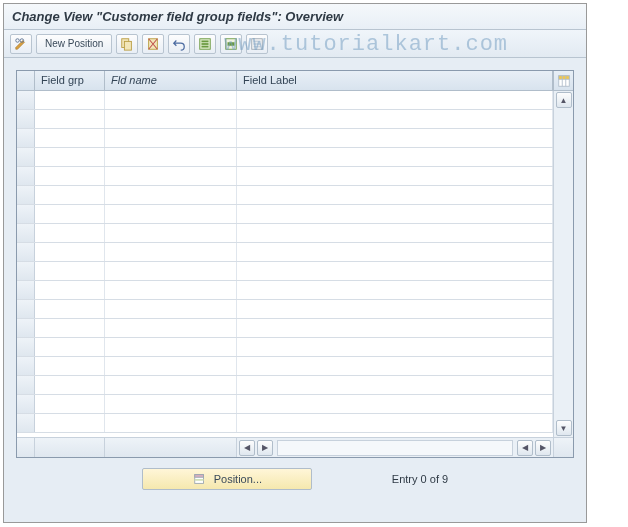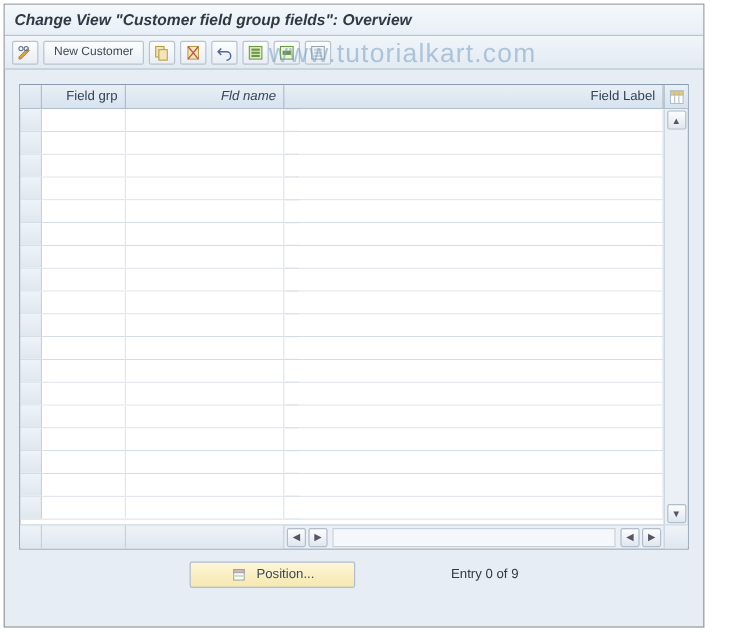--- a/index.html
+++ b/index.html
@@ -60,33 +60,32 @@
   .tbtn.text {
     padding: 0 8px;
   }
   .tbtn.icononly {
     width: 22px;
   }
   .watermark {
     position: absolute;
     left: 220px;
     top: 28px;
-    font-family: Liberation Sans, sans-serif;
+    font-family: Liberation Mono, monospace;
     font-size: 22px;
     color: rgba(120,160,195,0.55);
     letter-spacing: 1px;
     pointer-events: none;
     z-index: 5;
   }
   .content {
     flex: 1;
     padding: 12px;
     display: flex;
     flex-direction: column;
-    text-align: right;
   }
   .grid-wrap {
     border: 1px solid #8a9aad;
     background: #fff;
     display: flex;
     flex-direction: column;
     height: 388px;
     position: relative;
   }
   .grid-header {
@@ -104,21 +103,21 @@
     overflow: hidden;
     white-space: nowrap;
   }
   .rowmarker-h {
     width: 18px;
     border-right: 1px solid #b0bdca;
     background: linear-gradient(#e8eff6,#d8e3ee);
   }
   .col1 { width: 70px; }
   .col2 { width: 132px; font-style: italic; }
-  .col3 { flex: 1; margin-left: 12px; }
+  .col3 { flex: 1; }
   .settings-h {
     width: 20px;
     display:flex;align-items:center;justify-content:center;
     background: linear-gradient(#e8eff6,#d8e3ee);
     border-left: 1px solid #b0bdca;
   }
   .grid-body {
     flex: 1;
     display: flex;
     overflow: hidden;
@@ -187,21 +186,21 @@
   .footer {
     height: 42px;
     display:flex;
     align-items:center;
     justify-content:center;
     gap: 80px;
     padding: 0 20px;
   }
   .pos-btn {
     height: 22px;
-    width: 138px;
+    width: 170px;
     border: 1px solid #b0bdca;
     border-radius: 2px;
     background: linear-gradient(#fff6d8,#f5e8ae);
     display:flex;align-items:center;justify-content:center;
     gap:6px;
     cursor:pointer;
     font-size:11px;
     color:#3a4a5a;
   }
   .pos-btn .pi {
@@ -227,21 +226,21 @@
     <div class="tbtn icononly" title="Display/Change">
       <span>
         <svg width="14" height="14" viewBox="0 0 16 16">
             <path d="M2 12 L10 4 L12 6 L4 14 L2 14 Z" fill="#d9a040" stroke="#9a6b1e" stroke-width="0.6"></path>
             <circle cx="4" cy="4" r="2" fill="none" stroke="#5a7090" stroke-width="1"></circle>
             <circle cx="9" cy="4" r="2" fill="none" stroke="#5a7090" stroke-width="1"></circle>
           </svg>
       </span>
     </div>
     <div class="tbtn text">
-      <span>New Customer</span>
+      <span>New Position</span>
     </div>
     <div class="tbtn icononly">
       <span>
         <svg width="14" height="14" viewBox="0 0 16 16">
             <rect x="2" y="2" width="8" height="10" fill="#f2e6b8" stroke="#b89c40"></rect>
             <rect x="5" y="5" width="8" height="10" fill="#f2e6b8" stroke="#b89c40"></rect>
           </svg>
       </span>
     </div>
     <div class="tbtn icononly">

